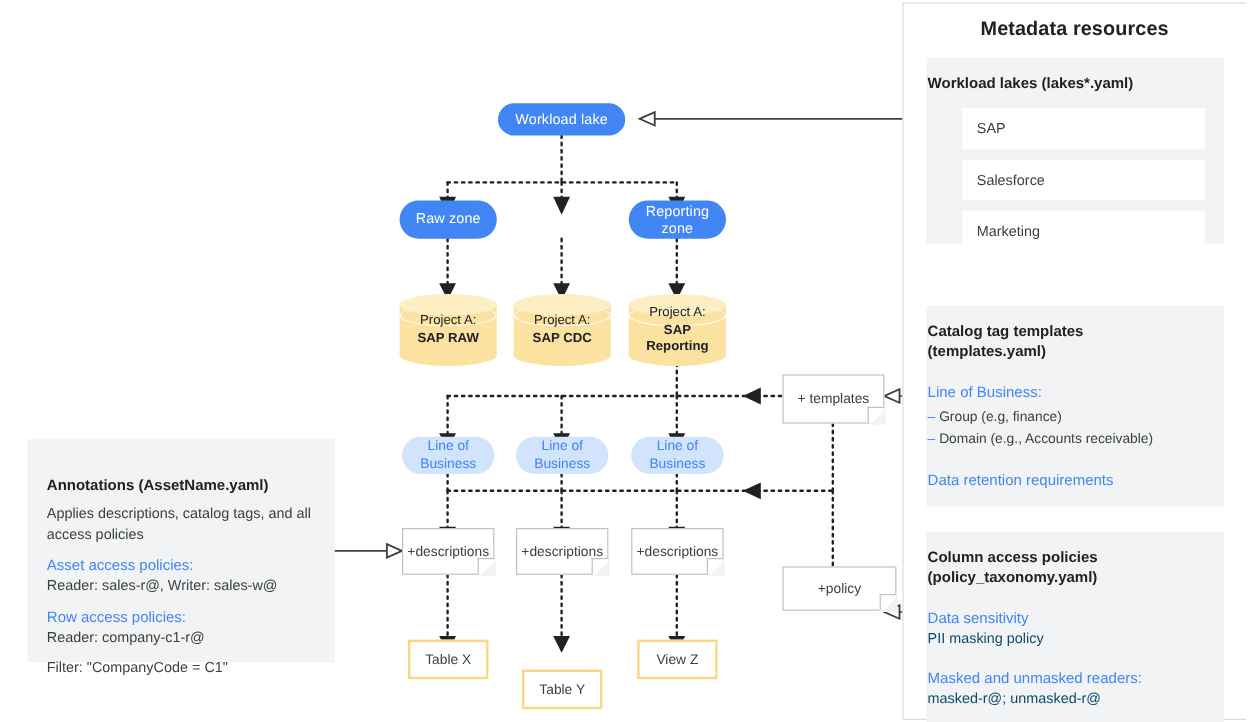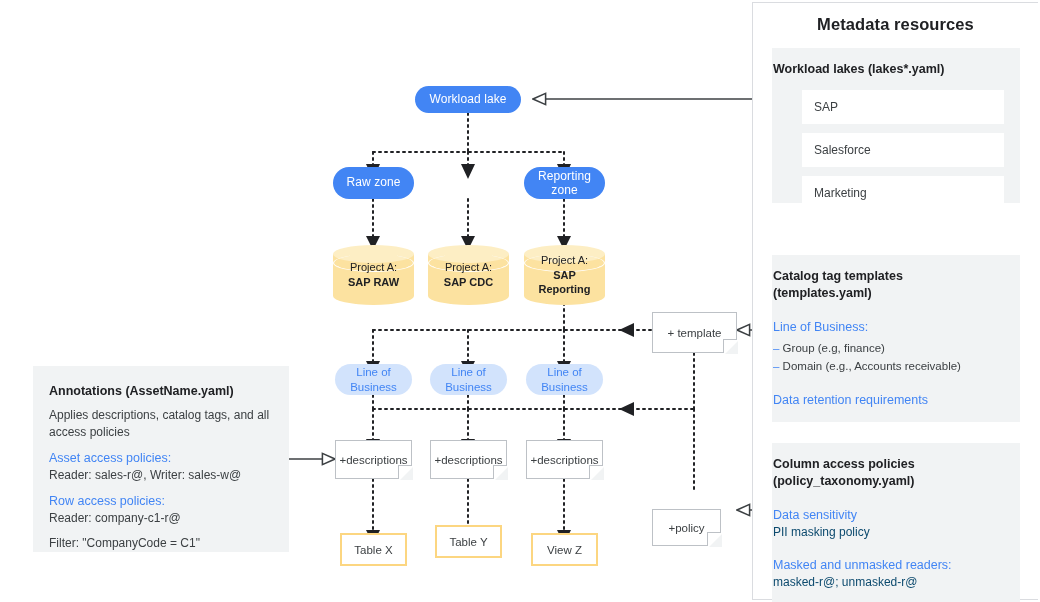--- a/index.html
+++ b/index.html
@@ -93,22 +93,22 @@
   .meta-li .dash{color:#4285F4;}
 
   .lake-item{
     background:#fff;height:34px;box-sizing:border-box;
     display:flex;align-items:center;padding-left:12px;
     font-size:12px;color:#3c4043;margin-bottom:9px;
   }
 
   
   #ann-panel{
-    position:absolute;left:33px;top:366px;width:256px;height:186px;
-    background:#F1F3F4;box-sizing:border-box;padding:18px 16px;
+    position:absolute;left:23px;top:366px;width:256px;height:186px;
+    background:#F1F3F4;box-sizing:border-box;padding:31px 16px;
   }
   .ann-h{font-size:12.5px;font-weight:700;color:#202124;margin-bottom:9px;}
   .ann-p{font-size:12px;color:#3c4043;line-height:1.42;margin-bottom:9px;}
   .ann-blue{font-size:12.5px;color:#4285F4;line-height:1.35;}
   .ann-v{font-size:12px;color:#3c4043;line-height:1.4;}
   .gap{height:9px;}
 </style>
 </head>
 <body>
 
@@ -259,46 +259,46 @@
   <div class="node lob" style="left:430px;top:364px;width:77px;height:31px;flex-direction:column;">
     <span>Line of</span>
     <span>Business</span>
   </div>
   <div class="node lob" style="left:526px;top:364px;width:77px;height:31px;flex-direction:column;">
     <span>Line of</span>
     <span>Business</span>
   </div>
 
   <div class="note" style="left:652px;top:312px;width:85px;height:41px;">
-    <span>+ template</span>
-    <span class="fold"></span>
-  </div>
-
-  <div class="note" style="left:652px;top:509px;width:69px;height:37px;">
+    <span>+ templates</span>
+    <span class="fold"></span>
+  </div>
+
+  <div class="note" style="left:652px;top:472px;width:95px;height:37px;">
     <span>+policy</span>
     <span class="fold"></span>
   </div>
 
   <div class="note" style="left:335px;top:440px;width:77px;height:39px;">
     <span>+descriptions</span>
     <span class="fold"></span>
   </div>
   <div class="note" style="left:430px;top:440px;width:77px;height:39px;">
     <span>+descriptions</span>
     <span class="fold"></span>
   </div>
   <div class="note" style="left:526px;top:440px;width:77px;height:39px;">
     <span>+descriptions</span>
     <span class="fold"></span>
   </div>
 
   <div class="tablebox" style="left:340px;top:533px;width:67px;height:33px;">
     <span>Table X</span>
   </div>
-  <div class="tablebox" style="left:435px;top:525px;width:67px;height:33px;">
+  <div class="tablebox" style="left:435px;top:558px;width:67px;height:33px;">
     <span>Table Y</span>
   </div>
   <div class="tablebox" style="left:531px;top:533px;width:67px;height:33px;">
     <span>View Z</span>
   </div>
 
   <div id="ann-panel">
     <div class="ann-h">Annotations (AssetName.yaml)</div>
     <div class="ann-p">Applies descriptions, catalog tags, and all access policies</div>
     <div class="ann-blue">Asset access policies:</div>

